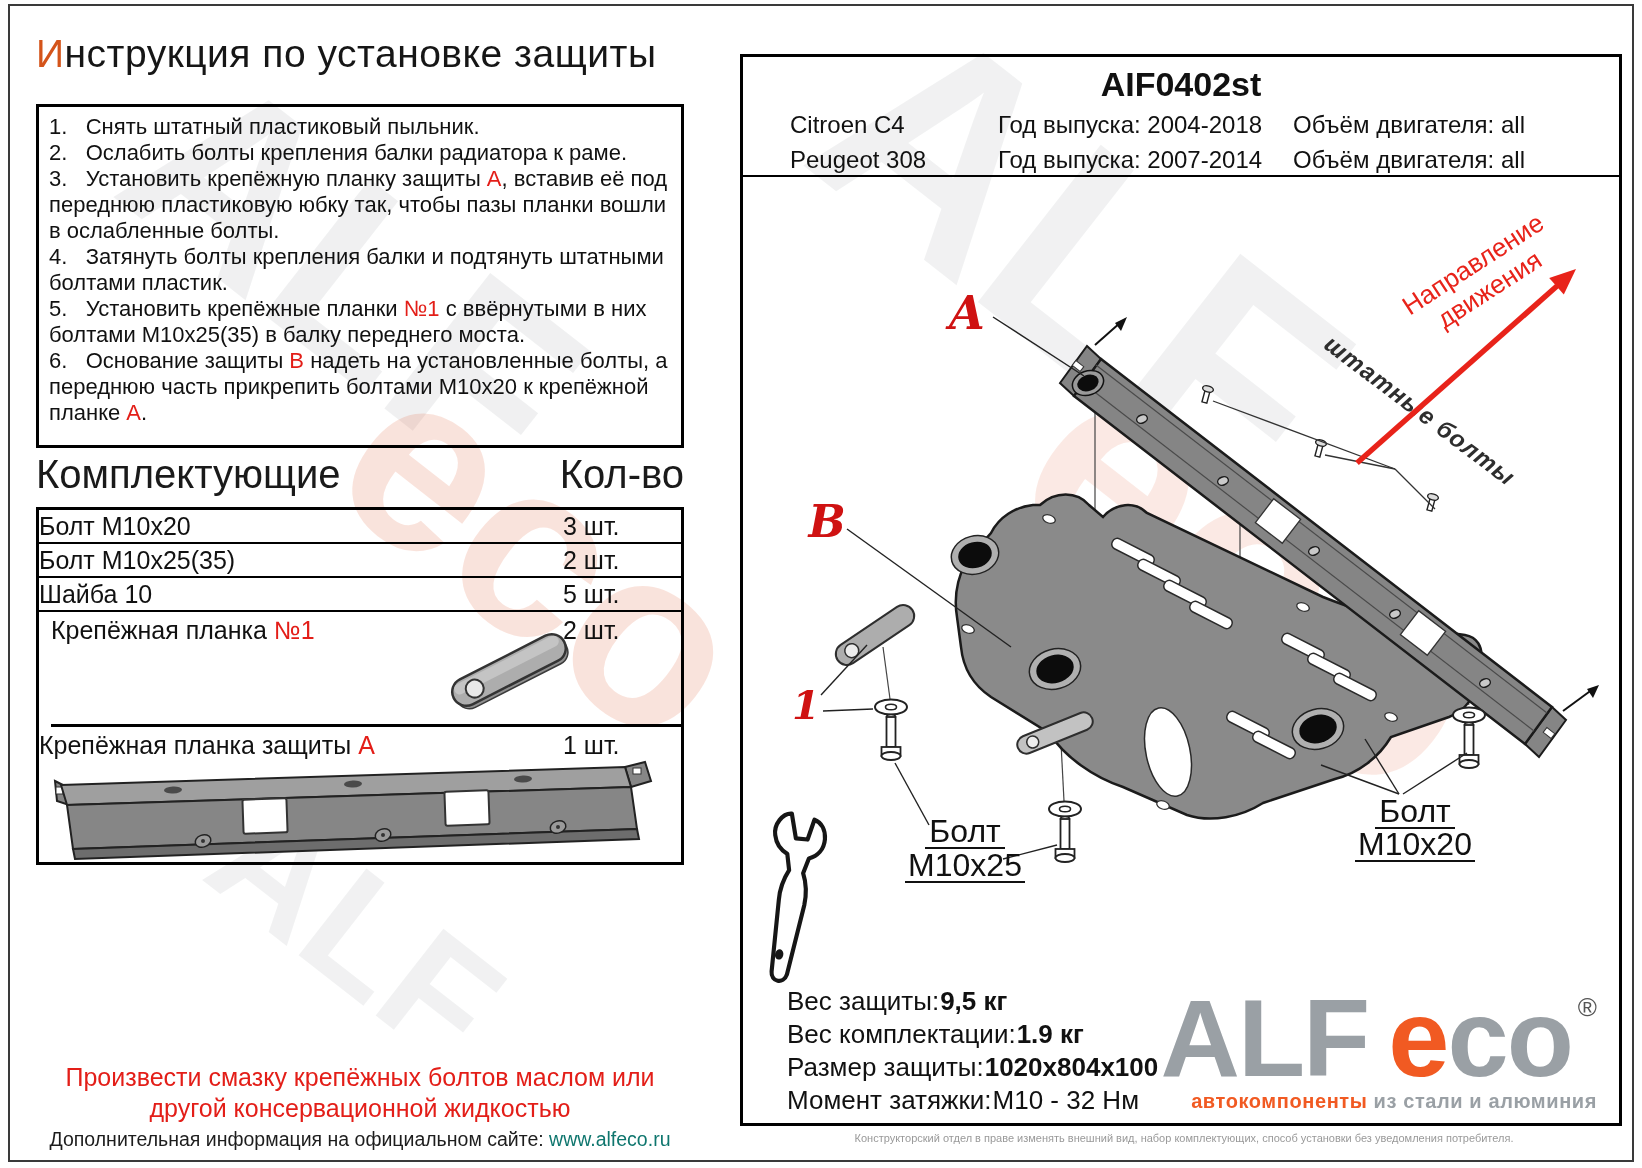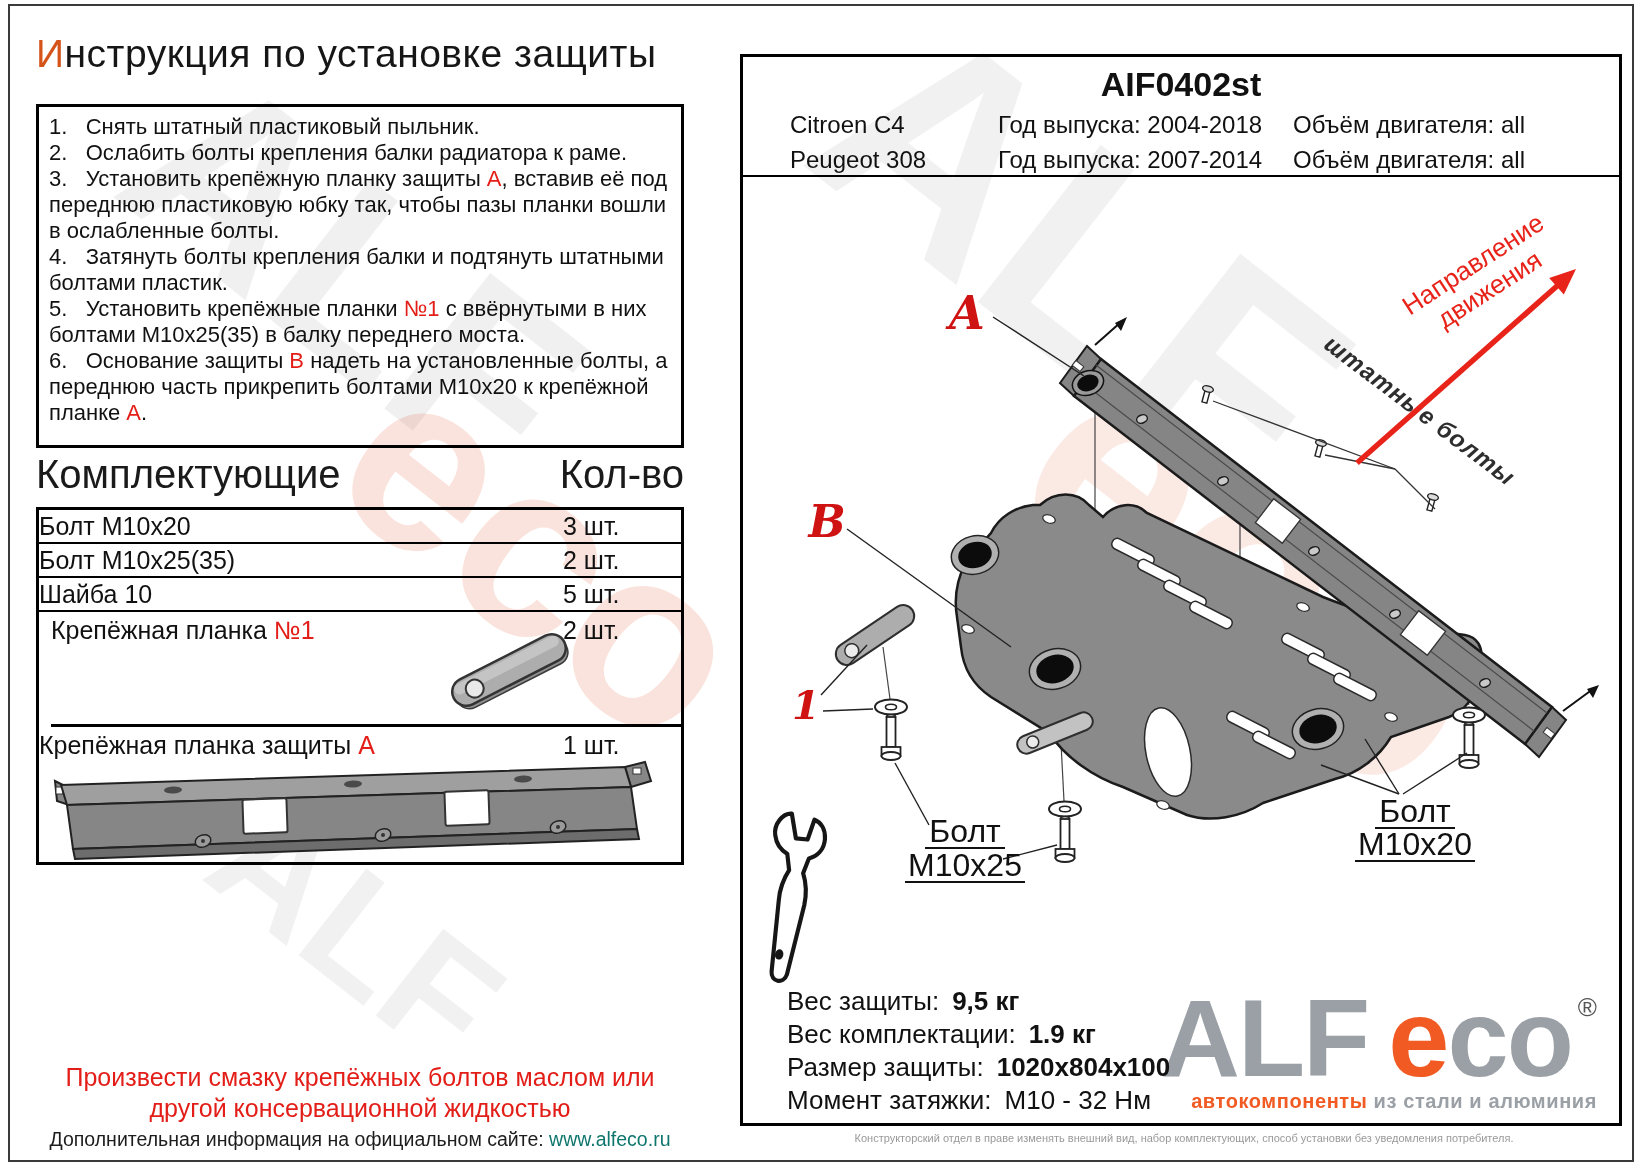--- a/index.html
+++ b/index.html
@@ -37,21 +37,21 @@
   .warning{position:absolute;left:36px;top:1062px;width:648px;text-align:center;color:#e31e18;font-size:25px;line-height:31px;}
   .info{position:absolute;left:36px;top:1128px;width:648px;text-align:center;font-size:19.5px;color:#1d1d1d;}
   .info .link{color:#0f766e;cursor:pointer;}
   
   .panel{position:absolute;left:740px;top:54px;width:882px;height:1072px;border:3px solid #000;box-sizing:border-box;}
   .phead{position:absolute;left:0;top:0;right:0;height:118px;border-bottom:2px solid #000;}
   .pcode{text-align:center;font-size:34px;font-weight:bold;margin-top:8px;}
   .vrow{display:grid;grid-template-columns:208px 295px auto;padding-left:47px;padding-right:16px;font-size:24px;margin-top:7px;}
   .diagram{position:absolute;left:0;top:120px;}
   .specs{position:absolute;left:44px;bottom:6px;font-size:26px;line-height:33px;z-index:2;}
-  .spec-value{font-weight:bold;margin-left:13px;}
+  .spec-value{font-weight:bold;margin-left:1px;}
   .spec-value.normal{font-weight:normal;}
   .logo{position:absolute;right:22px;bottom:10px;text-align:right;z-index:1;}
   .logo-main{font-size:110px;font-weight:bold;line-height:.92;letter-spacing:-2px;color:#9aa0a5;white-space:nowrap;}
   .logo-orange{color:#f15a22;margin-left:20px;}
   .logo-reg{font-size:26px;font-weight:normal;color:#555;vertical-align:60px;margin-left:6px;letter-spacing:0;}
   .logo-tag{font-size:20px;font-weight:bold;letter-spacing:.6px;color:#9aa0a5;margin-top:2px;}
   .tag-orange{color:#f15a22;}
   .footnote{position:absolute;left:742px;top:1132px;width:884px;text-align:center;font-size:11px;color:#999;}
   
   .dlabel{font-family:"DejaVu Serif",serif;font-style:italic;font-weight:bold;fill:#cf1212;}

